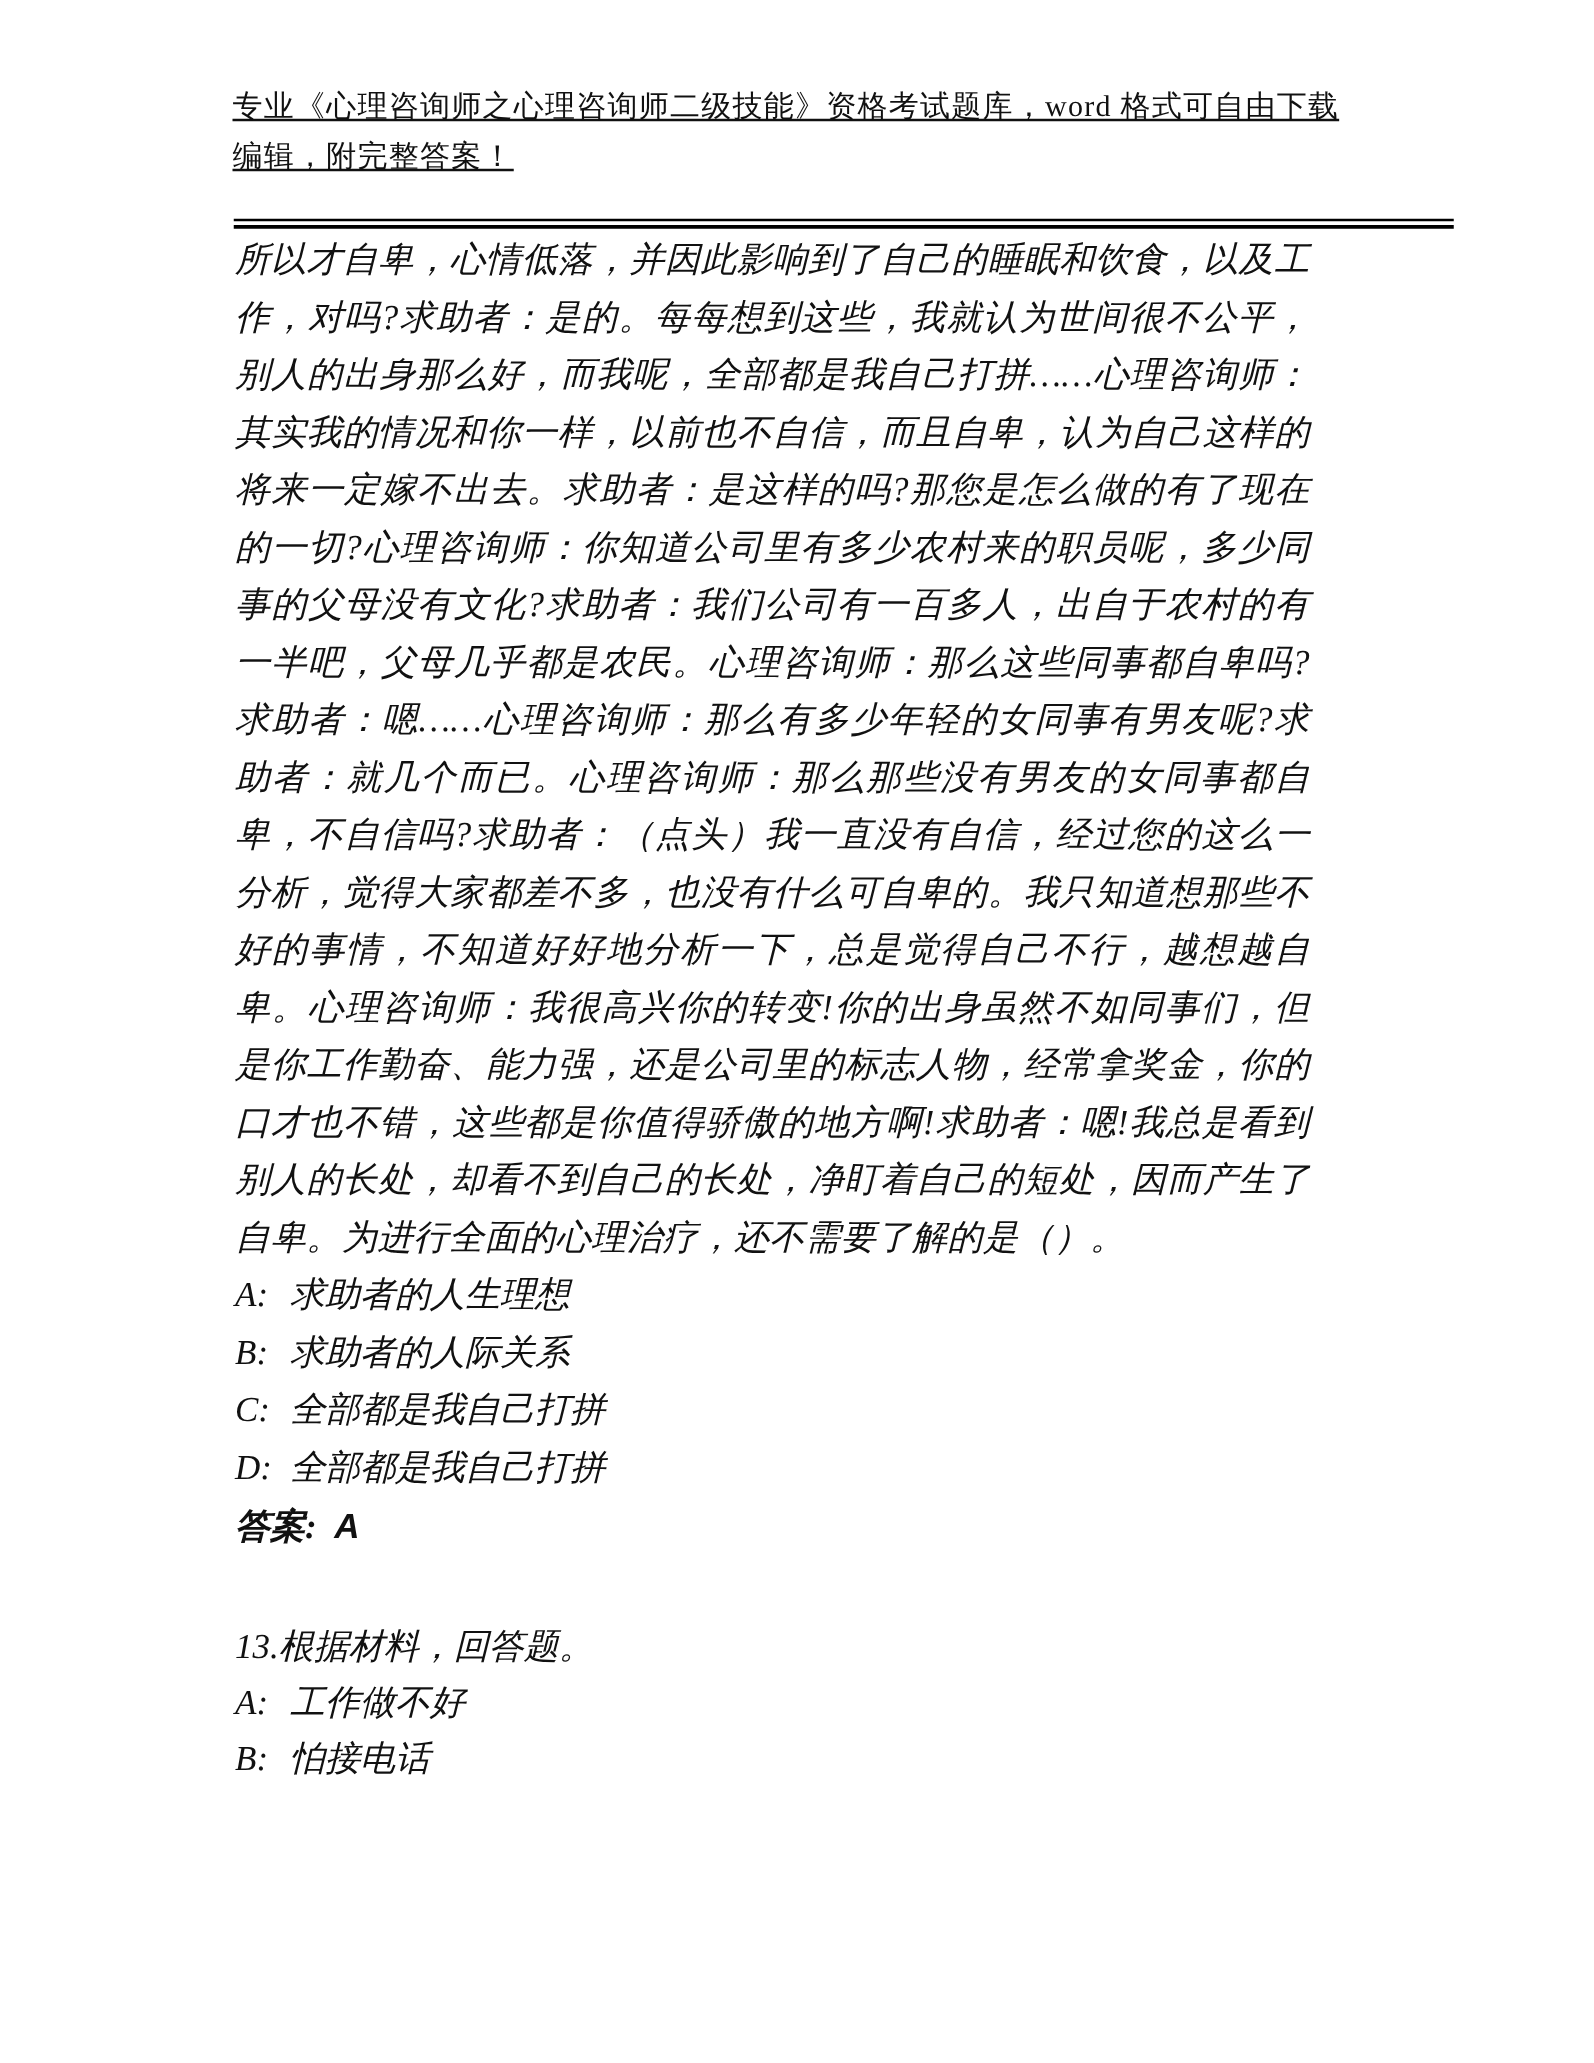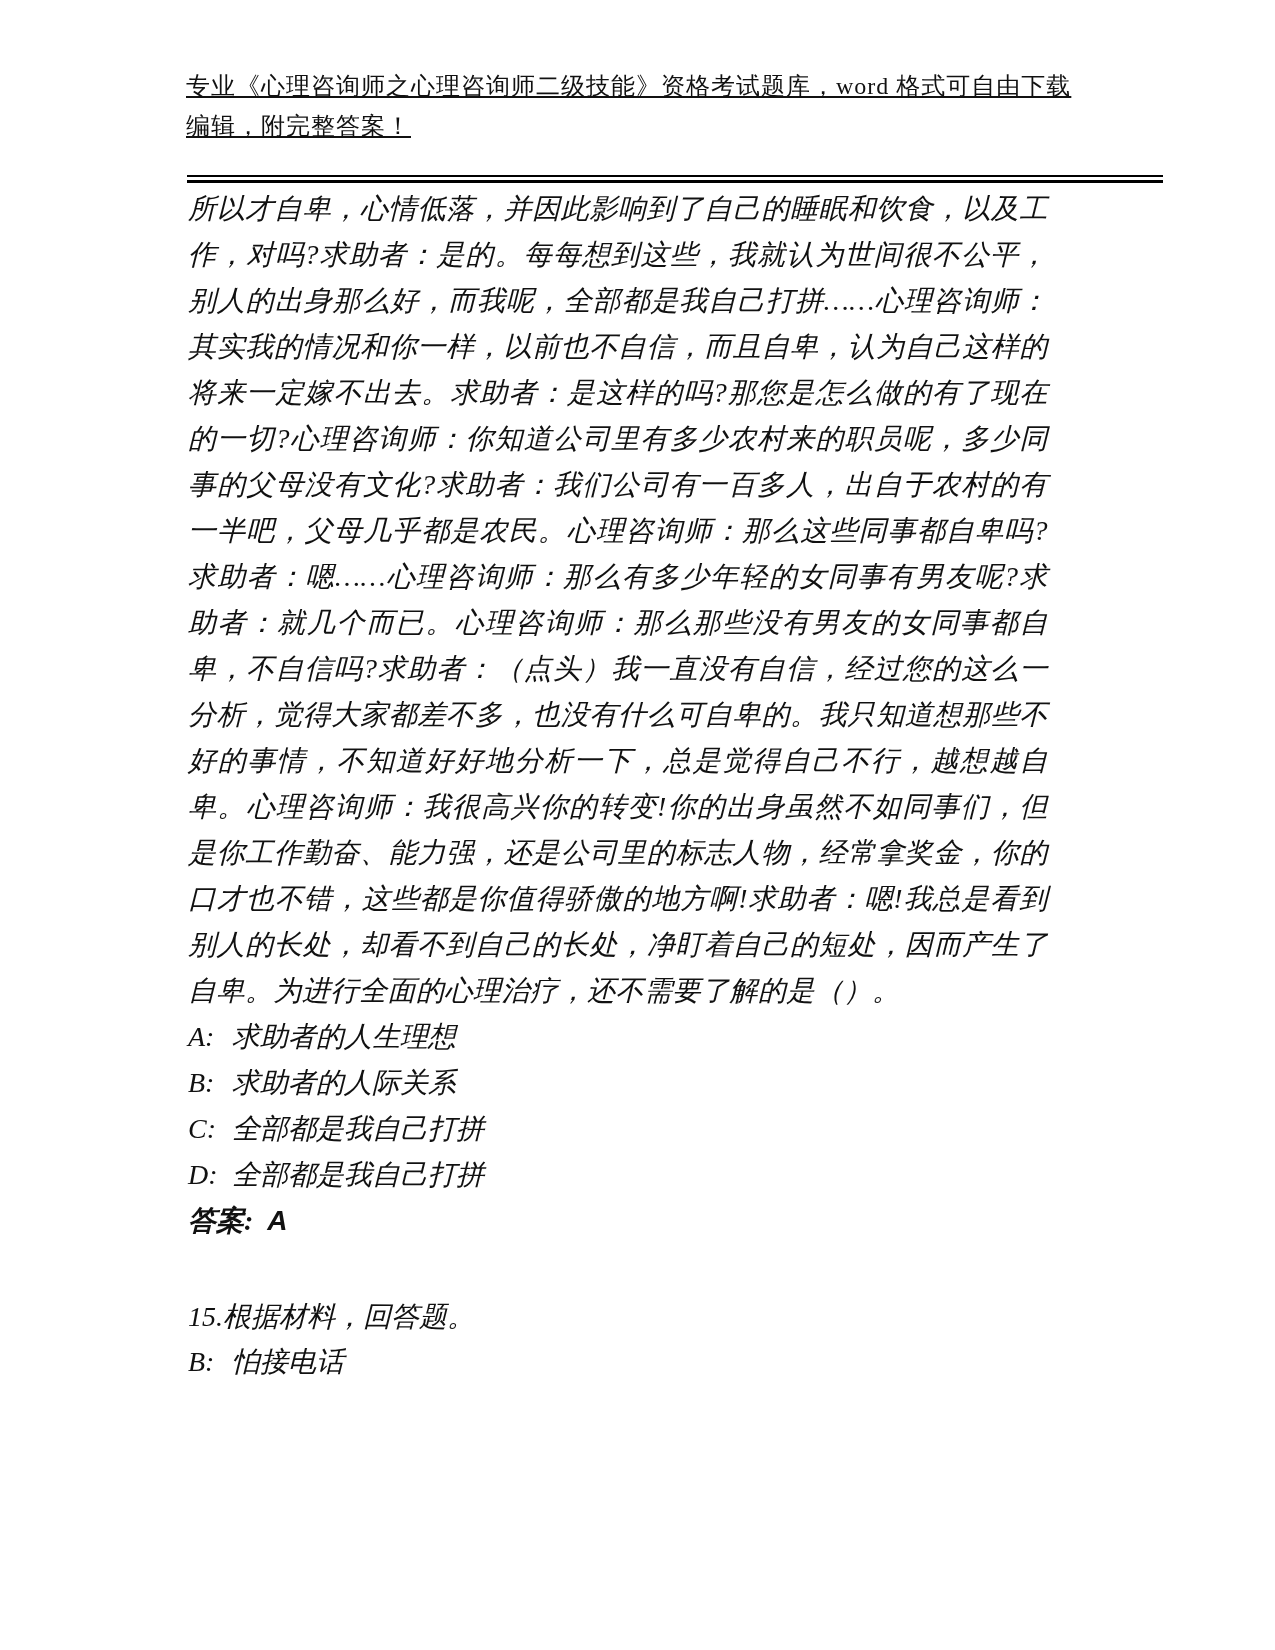--- a/index.html
+++ b/index.html
@@ -112,23 +112,26 @@
         <div class="option-row">
         <span class="option-label">D:</span><span class="option-text">全部都是我自己打拼</span>
       </div>
       </div>
 
     <div class="answer-row">
       <span class="answer-label">答案:</span><span class="answer-value">A</span>
     </div>
 
     <div class="q15-block">
-      <div class="q15-prompt">15.根据材料，回答题。</div>
+      <div class="q15-prompt">13.根据材料，回答题。</div>
       <div class="options">
 
+      <div class="option-row">
+          <span class="option-label">A:</span><span class="option-text">工作做不好</span>
+        </div>
           <div class="option-row">
           <span class="option-label">B:</span><span class="option-text">怕接电话</span>
         </div>
         </div>
     </div>
 
   </div>
 </div>
 
 </body></html>

